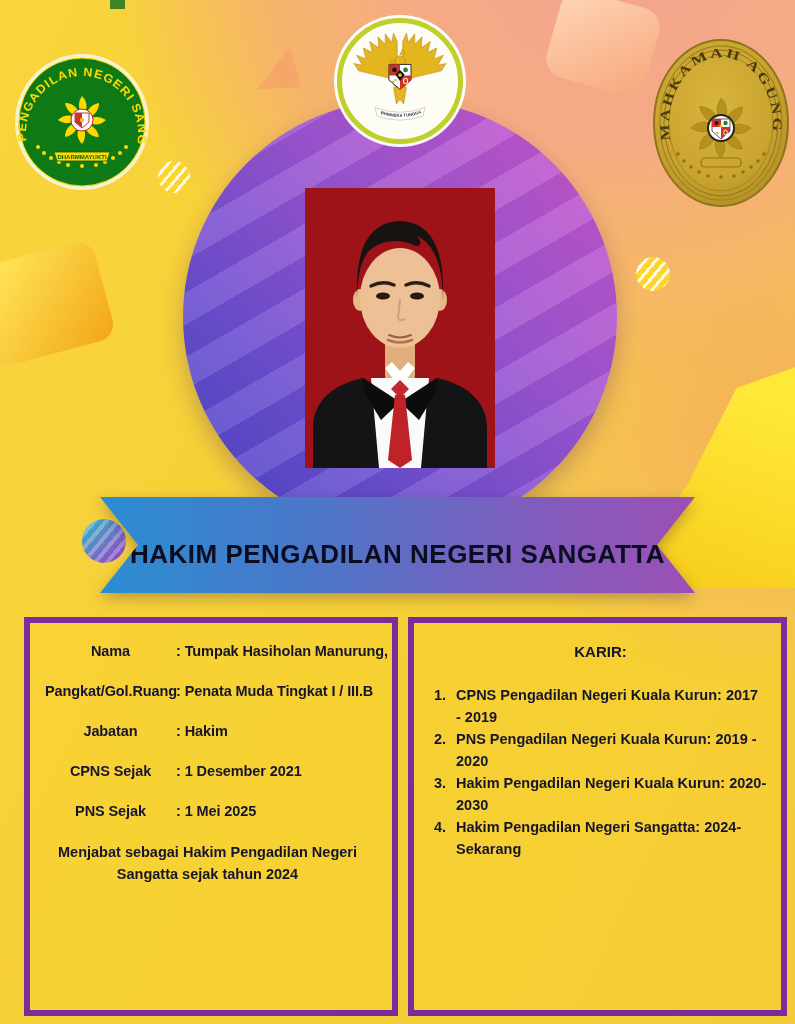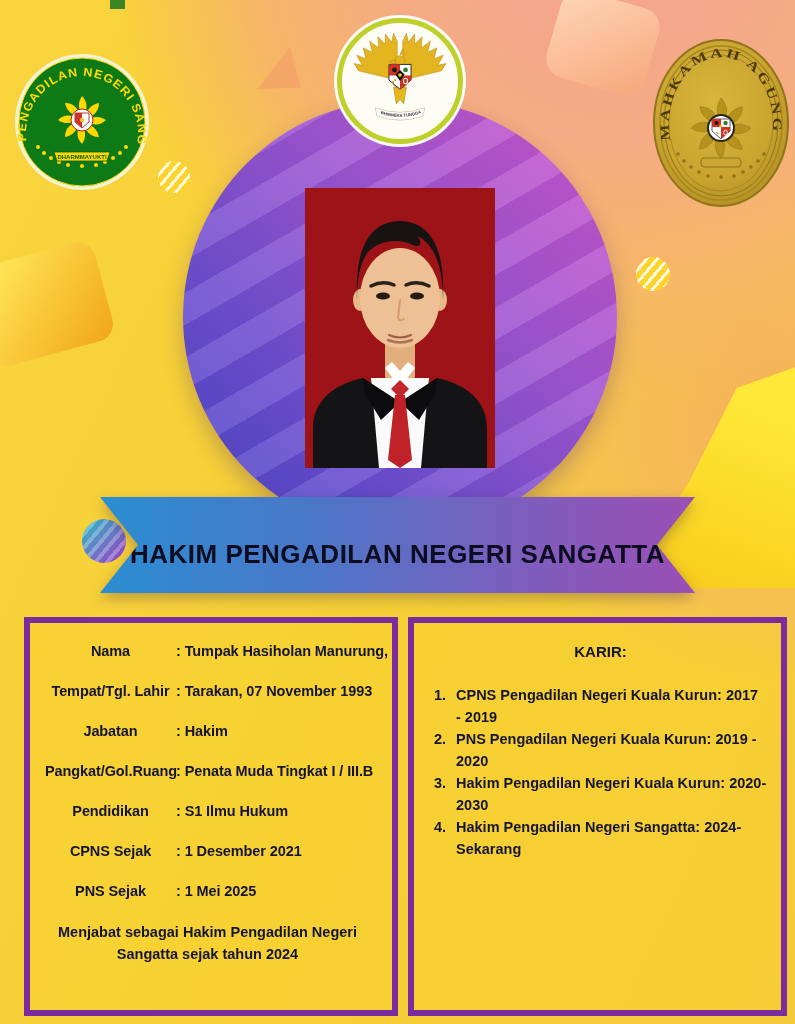--- a/index.html
+++ b/index.html
@@ -274,34 +274,26 @@
       <span class="ribbon-title">HAKIM PENGADILAN NEGERI SANGATTA</span>
     </div>
   </div>
 
   <div class="abs info-box box-left">
     <div class="row">
       <span class="lbl">Nama</span>
       <span class="val">: Tumpak Hasiholan Manurung, SH</span>
     </div>
     <div class="row">
-      <span class="lbl">Tempat/Tgl. Lahir</span>
-      <span class="val">: Tarakan, 07 November 1993</span>
+      <span class="lbl">Pangkat/Gol.Ruang</span>
+      <span class="val">: Penata Muda Tingkat I / III.B</span>
     </div>
     <div class="row">
       <span class="lbl">Jabatan</span>
       <span class="val">: Hakim</span>
-    </div>
-    <div class="row">
-      <span class="lbl">Pangkat/Gol.Ruang</span>
-      <span class="val">: Penata Muda Tingkat I / III.B</span>
-    </div>
-    <div class="row">
-      <span class="lbl">Pendidikan</span>
-      <span class="val">: S1 Ilmu Hukum</span>
     </div>
     <div class="row">
       <span class="lbl">CPNS Sejak</span>
       <span class="val">: 1 Desember 2021</span>
     </div>
     <div class="row">
       <span class="lbl">PNS Sejak</span>
       <span class="val">: 1 Mei 2025</span>
     </div>
     <div class="note">Menjabat sebagai Hakim Pengadilan Negeri Sangatta sejak tahun 2024</div>

